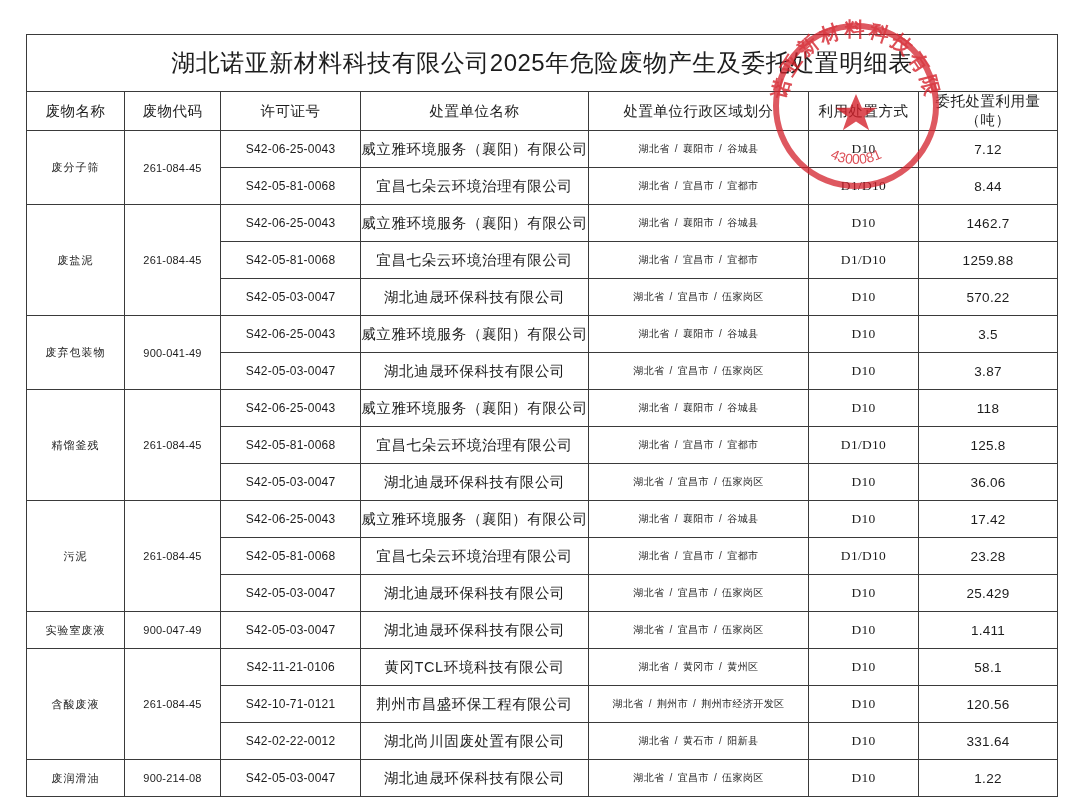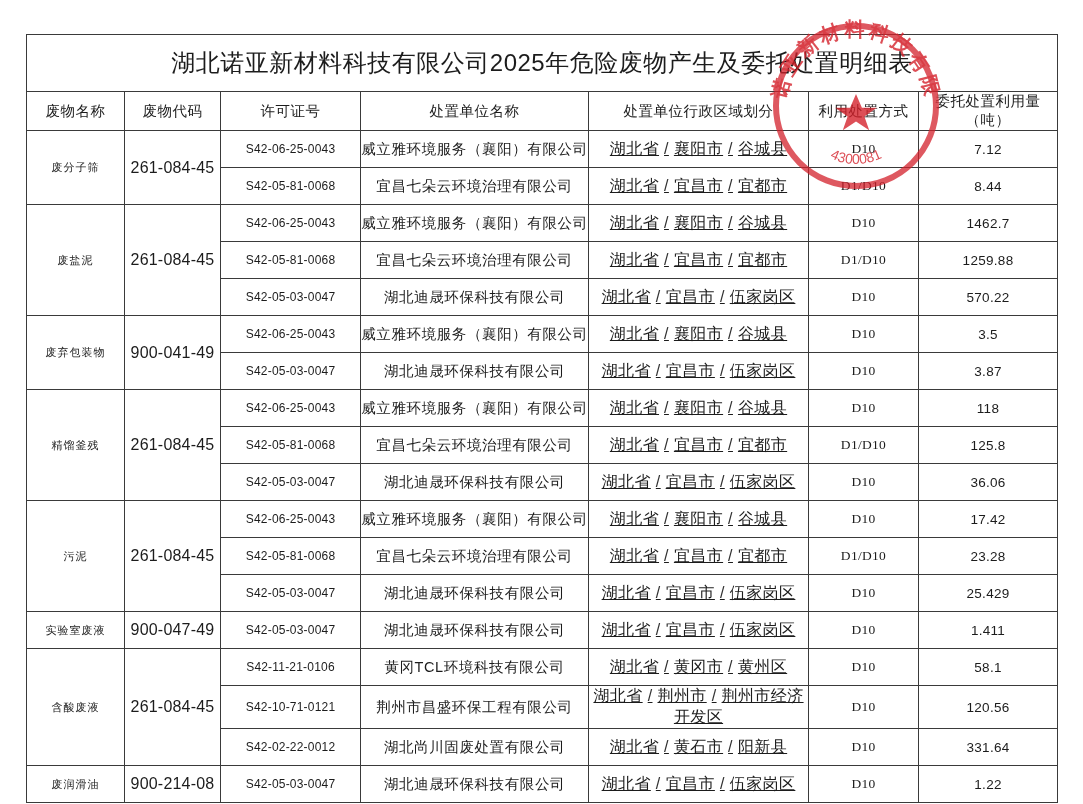--- a/index.html
+++ b/index.html
@@ -55,35 +55,34 @@
     height: 36px;
     font-size: 13.5px;
     font-family: "Liberation Sans", "DejaVu Sans", sans-serif;
     letter-spacing: 0.3px;
   }
   td.c-name {
     font-size: 11px;
     letter-spacing: 1px;
   }
   td.c-code {
-    font-size: 16px;
+    font-size: 11px;
     letter-spacing: 0.2px;
   }
   td.c-lic {
     font-size: 12px;
     letter-spacing: 0.2px;
   }
   td.c-unit {
     font-size: 14.5px;
     letter-spacing: 0.6px;
   }
   td.c-region {
-    font-size: 16px;
+    font-size: 10px;
     letter-spacing: 0.4px;
-    text-decoration: underline;
   }
   td.c-method {
     font-size: 13.5px;
     letter-spacing: 0.3px;
     font-family: Liberation Serif, serif;
   }
   td.c-amount {
     font-size: 13.5px;
     letter-spacing: 0.3px;
     margin-left: 30px;

